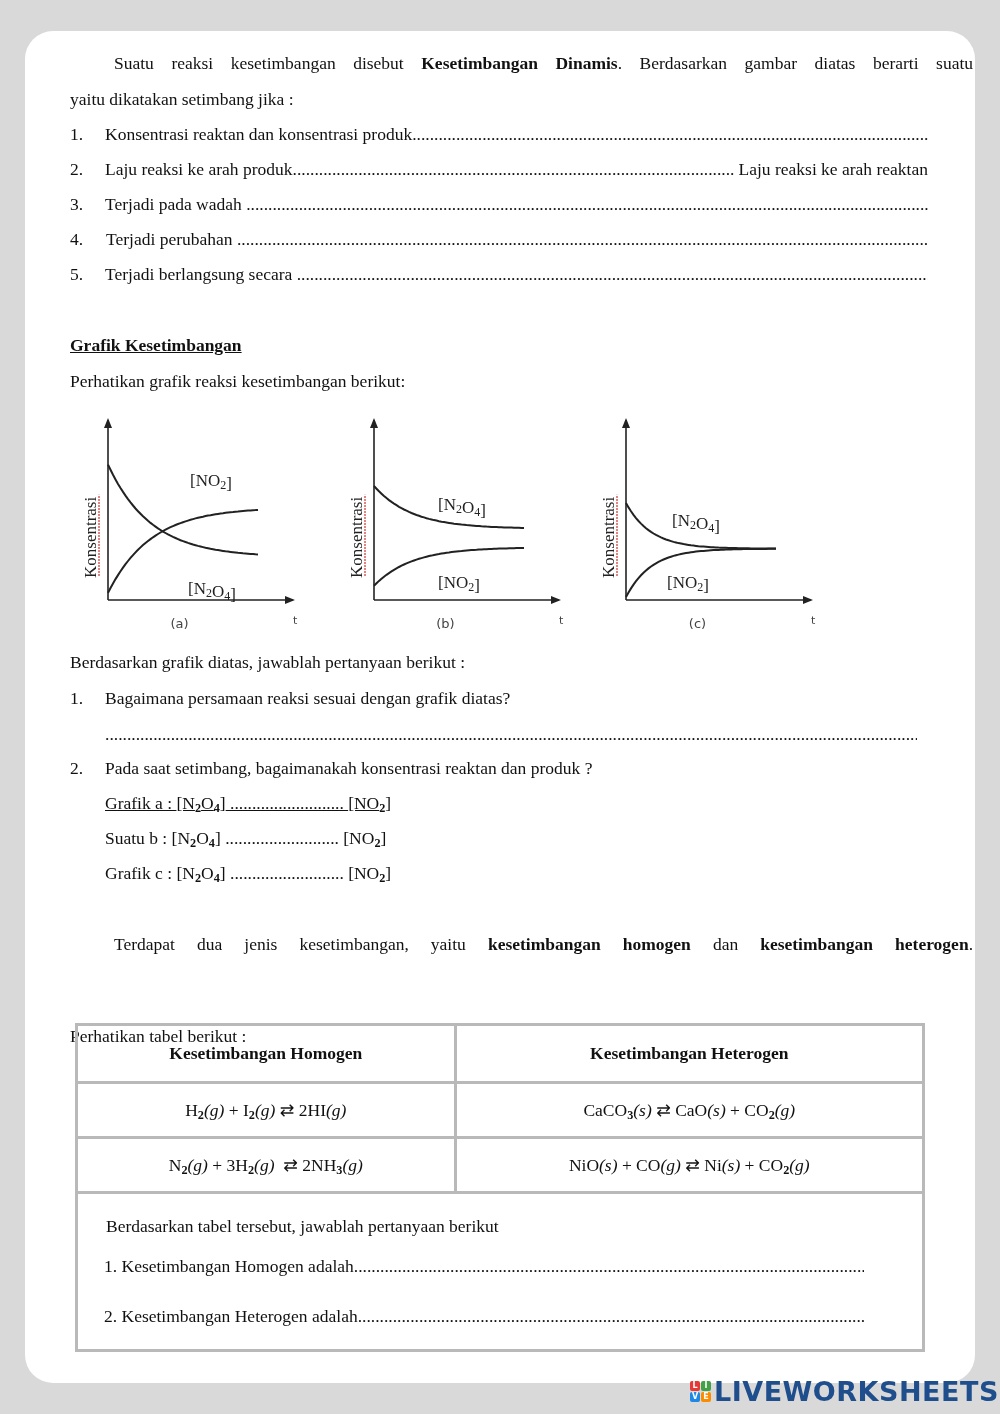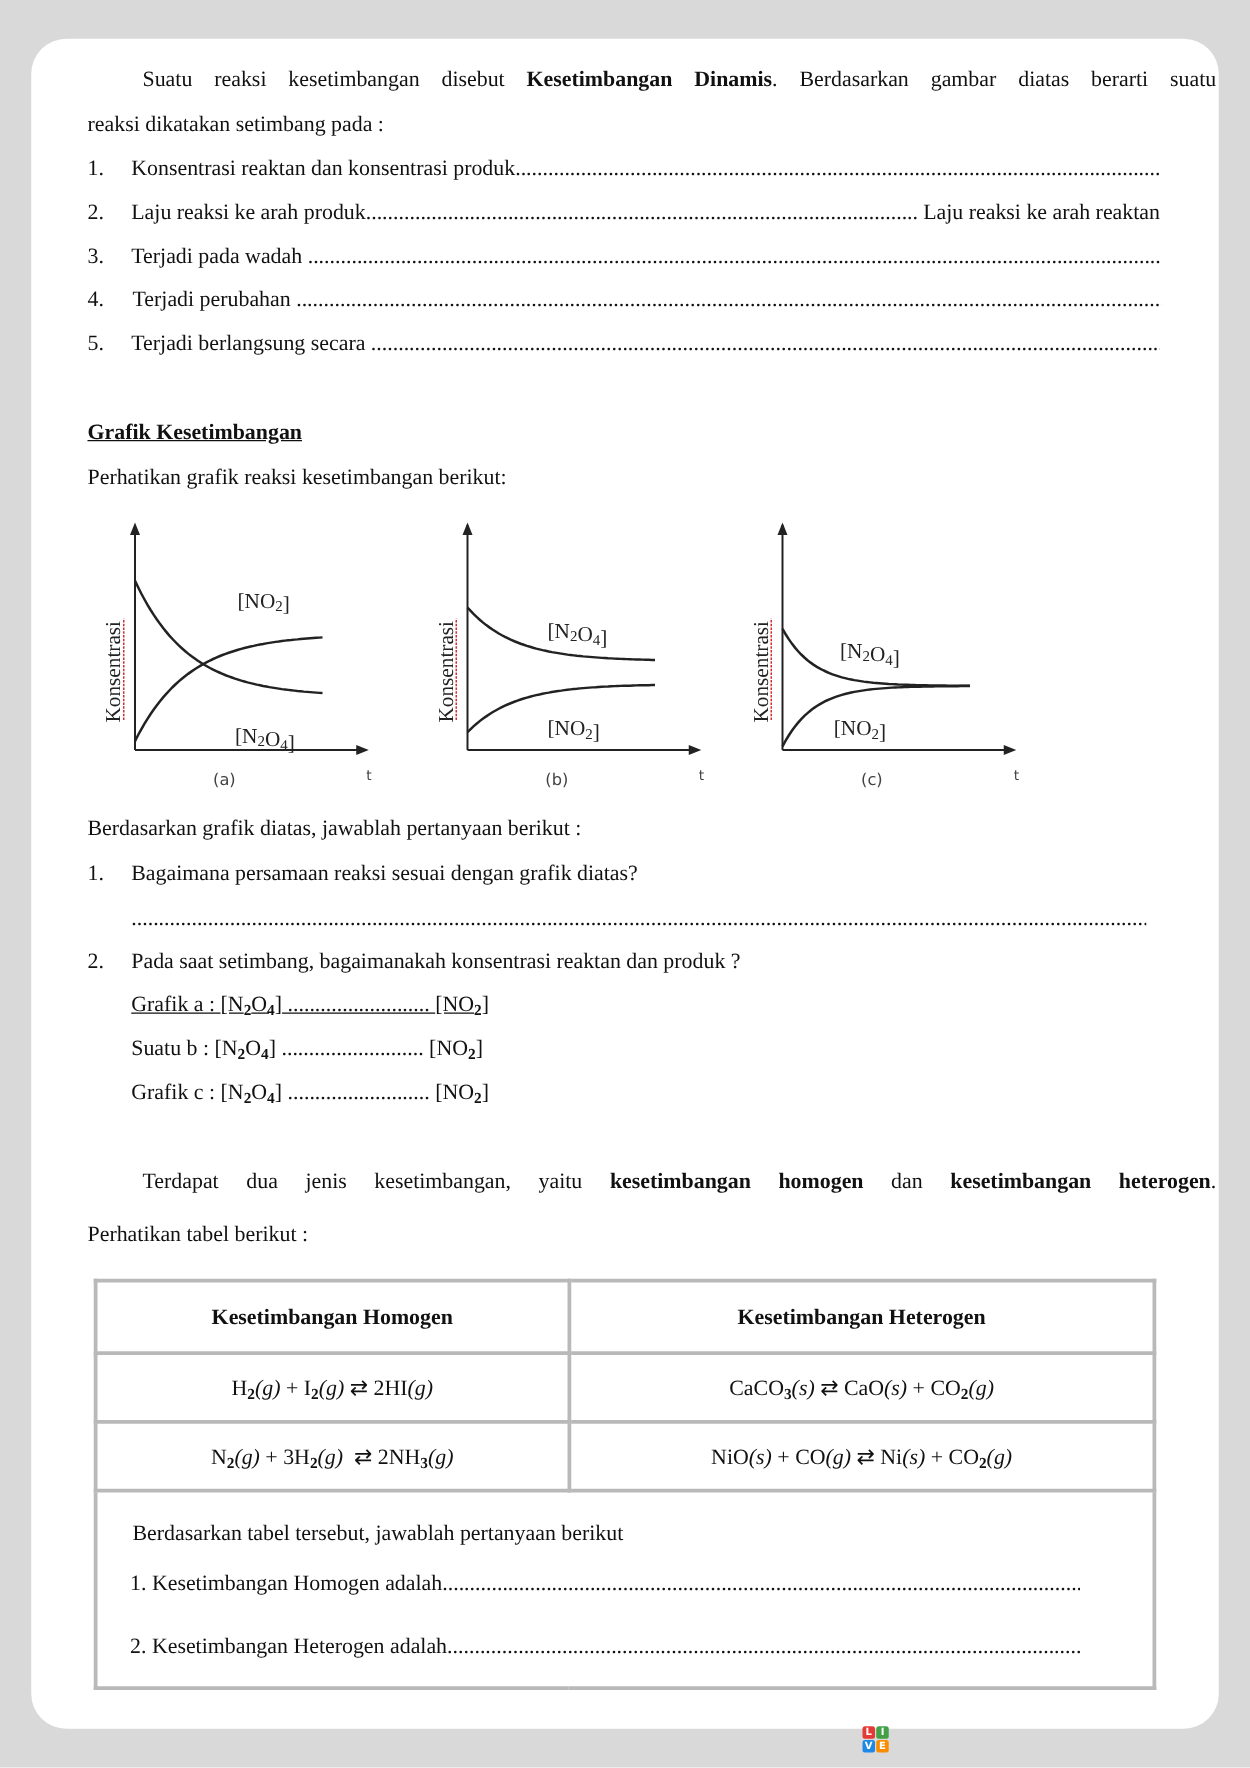--- a/index.html
+++ b/index.html
@@ -25,21 +25,21 @@
   .logo-text { font-family:"DejaVu Sans", sans-serif; font-weight:bold; font-size:27px; color:#1f4e8c; letter-spacing:0.5px; }
   .blocks { display:grid; grid-template-columns:10px 10px; grid-template-rows:10px 10px; gap:1px; margin-right:3px; }
   .blk { font-family:"DejaVu Sans", sans-serif; font-size:8px; font-weight:bold; color:#fff; text-align:center; line-height:10px; border-radius:2px; }
 </style>
 </head>
 <body>
 
 <div class="page"></div>
 
 <div class="just" style="top:53px;"><span>Suatu reaksi kesetimbangan disebut </span><b>Kesetimbangan Dinamis</b><span>. Berdasarkan gambar diatas berarti suatu</span></div>
-<div class="t" style="left:70px; top:89px;">reaksi dikatakan setimbang pada :</div>
+<div class="t" style="left:70px; top:89px;">yaitu dikatakan setimbang jika :</div>
 
 <div id="conditions">
     <div class="t num" style="top: 124px;">1.</div>
     <div class="t" style="left: 105px; top: 124px; width: 823px; display: flex; text-align: center;">
       <span style="white-space: pre;">Konsentrasi reaktan dan konsentrasi produk</span>
       <span style="flex: 1 1 0%; overflow: hidden;">................................................................................................................................................................................................................................................................................................................................................................................................................</span>
     </div>
     <div class="t num" style="top: 159px;">2.</div>
     <div class="t" style="left: 105px; top: 159px; width: 823px; display: flex;">
       <span style="white-space: pre;">Laju reaksi ke arah produk</span>
@@ -115,21 +115,21 @@
 <div class="dots" style="left:105px; top:724px; width:812px;">................................................................................................................................................................................................................................................................................................................................................................................................................</div>
 <div class="t num" style="top:758px;">2.</div>
 <div class="t lbl" style="top:758px;">Pada saat setimbang, bagaimanakah konsentrasi reaktan dan produk ?</div>
 <div id="grafik-rows">
     <div class="t" style="left: 105px; top: 793px; text-decoration: underline;"><span style="white-space: pre;">Grafik a : </span><span>[N<sub>2</sub>O<sub>4</sub>]</span><span> .......................... </span><span>[NO<sub>2</sub>]</span></div>
     <div class="t" style="left: 105px; top: 828px;"><span style="white-space: pre;">Suatu b : </span><span>[N<sub>2</sub>O<sub>4</sub>]</span><span> .......................... </span><span>[NO<sub>2</sub>]</span></div>
     <div class="t" style="left: 105px; top: 863px;"><span style="white-space: pre;">Grafik c : </span><span>[N<sub>2</sub>O<sub>4</sub>]</span><span> .......................... </span><span>[NO<sub>2</sub>]</span></div>
   </div>
 
 <div class="just" style="top:934px;"><span>Terdapat dua jenis kesetimbangan, yaitu </span><b>kesetimbangan homogen</b><span> dan </span><b>kesetimbangan heterogen</b><span>.</span></div>
-<div class="t" style="left:70px; top:977px;font-family:Liberation Serif, serif;">Perhatikan tabel berikut :</div>
+<div class="t" style="left:70px; top:1026px;font-family:Liberation Serif, serif;">Perhatikan tabel berikut :</div>
 
 <table class="eq">
   <tbody>
       <tr>
     <td class="h" style="height:55px;">Kesetimbangan Homogen</td>
     <td class="h" style="height:55px;">Kesetimbangan Heterogen</td>
   </tr>
   <tr>
     <td><span style="white-space: pre;">H</span><sub style="white-space: pre;">2</sub><span class="it" style="white-space: pre;">(g)</span><span style="white-space: pre;"> + I</span><sub style="white-space: pre;">2</sub><span class="it" style="white-space: pre;">(g)</span><span style="white-space: pre;"> ⇄ 2HI</span><span class="it" style="white-space: pre;">(g)</span></td>
     <td><span style="white-space: pre;">CaCO</span><sub style="white-space: pre;">3</sub><span class="it" style="white-space: pre;">(s)</span><span style="white-space: pre;"> ⇄ CaO</span><span class="it" style="white-space: pre;">(s)</span><span style="white-space: pre;"> + CO</span><sub style="white-space: pre;">2</sub><span class="it" style="white-space: pre;">(g)</span></td>
@@ -148,13 +148,14 @@
 </tbody>
   </table>
 
 <div class="logo">
   <div class="blocks" id="logo-blocks">
       <div class="blk" style="background: rgb(229, 57, 53);">L</div>
       <div class="blk" style="background: rgb(67, 160, 71);">I</div>
       <div class="blk" style="background: rgb(30, 136, 229);">V</div>
       <div class="blk" style="background: rgb(251, 140, 0);">E</div>
     </div>
+  <span class="logo-text">LIVEWORKSHEETS</span>
 </div>
 
 </body></html>

